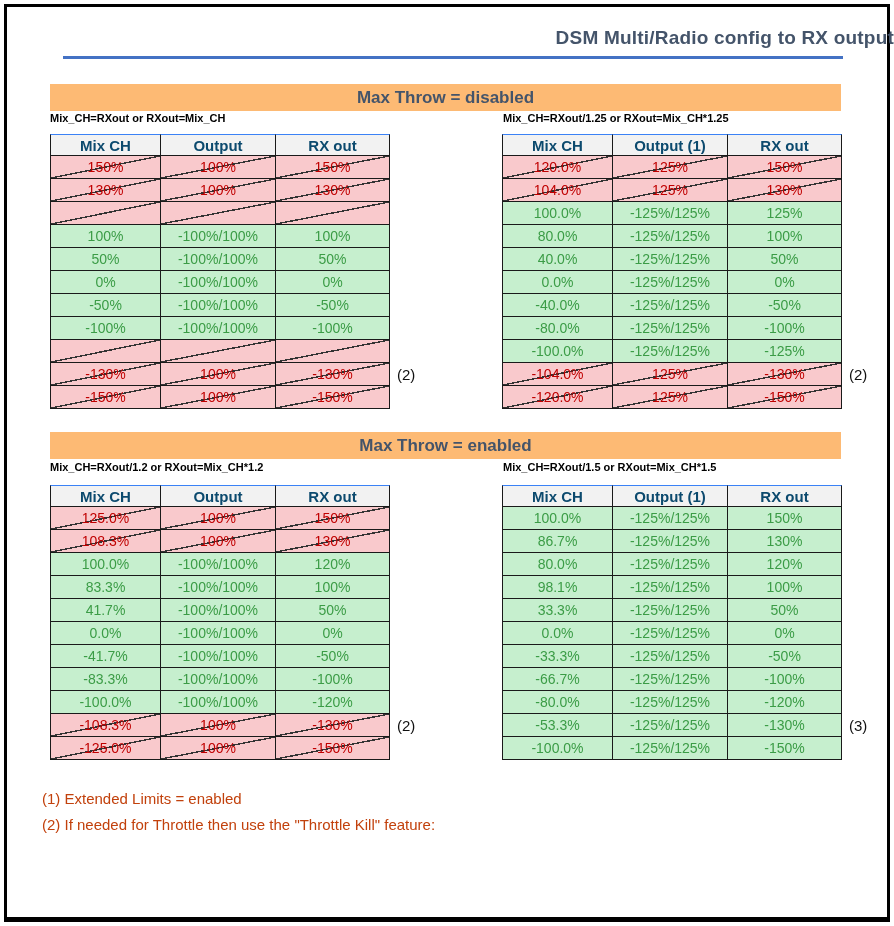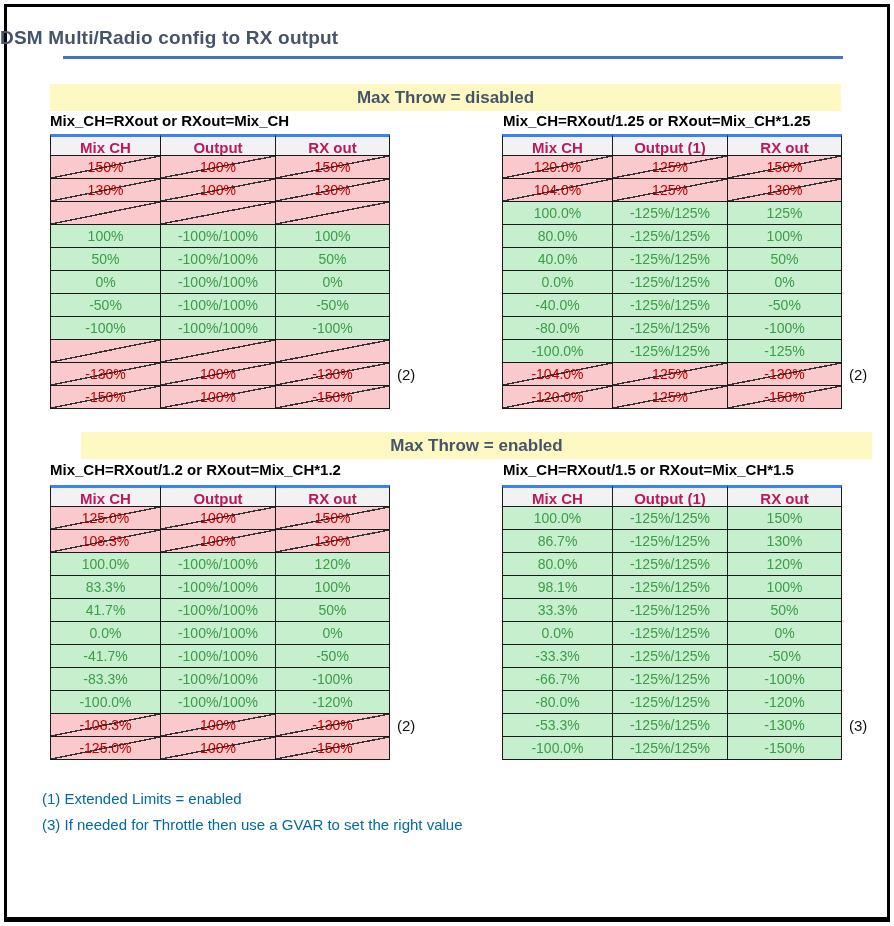--- a/index.html
+++ b/index.html
@@ -9,36 +9,36 @@
     font-family:"Liberation Sans", sans-serif;
     color:#000;
   }
   .frame {
     position:absolute; inset:4px;
     border:3px solid #000; border-bottom-width:5px;
     pointer-events:none;
   }
   .title {
     position:absolute; top:27px; left:0; width:100%;
-    text-align:left; font-size:19px; font-weight:bold; color:#44546A;
+    text-align:right; font-size:19px; font-weight:bold; color:#44546A;
     letter-spacing:0.2px;
   }
   .rule {
     position:absolute; top:56px; left:63px; width:780px; height:3px;
     background:#4472C4;
   }
   .banner {
     position:absolute; left:50px; width:791px; height:27px;
-    background:#fef9c3; color:#44546A;
+    background:#fdba74; color:#44546A;
     font-size:17px; font-weight:bold; text-align:center; line-height:27px;
   }
   #banner-disabled { top:84px; }
-  #banner-enabled  { top:432px;margin-left:31px; }
+  #banner-enabled  { top:432px; }
   .caption {
-    position:absolute; font-size:15px; font-weight:bold; color:#000;
+    position:absolute; font-size:11px; font-weight:bold; color:#000;
     white-space:nowrap;
   }
   #cap-d-left  { left:50px;  top:112px; }
   #cap-d-right { left:503px; top:112px; }
   #cap-e-left  { left:50px;  top:461px;text-align:right; }
   #cap-e-right { left:503px; top:461px; }
 
   .tbl { position:absolute; width:340px; }
   #tbl-d-left  { left:50px;  top:134px; }
   #tbl-d-right { left:502px; top:134px; }
@@ -48,38 +48,38 @@
   .trow { display:grid; grid-template-columns:111px 115px 114px; }
   .cell {
     box-sizing:border-box; height:23px; line-height:22px;
     text-align:center; font-size:14px;
     border-right:1px solid #1a1a1a; border-bottom:1px solid #1a1a1a;
     overflow:hidden; white-space:nowrap;
   }
   .cell:first-child { border-left:1px solid #1a1a1a; }
   .thead .cell {
     height:22px; line-height:21px; background:#F2F2F2;
-    color:#be185d; font-weight:bold; font-size:15px;
-    border-top:3px solid #3b82f6;
+    color:#0c4a6e; font-weight:bold; font-size:15px;
+    border-top:1px solid #3b82f6;
   }
   .cell.good { background:#C6EFCE; color:#3B9C46; }
   .cell.bad {
     background-color:#F9C9CC; color:#C00000;
     background-image:linear-gradient(to bottom right,
       transparent calc(50% - 0.7px),
       #333 calc(50% - 0.7px),
       #333 calc(50% + 0.7px),
       transparent calc(50% + 0.7px));
   }
   .rownote {
     position:absolute; left:calc(100% + 7px);
     font-size:15px; color:#111; line-height:23px; white-space:nowrap;
   }
   .foot { position:absolute; left:42px; top:786px; width:820px; }
-  .fline { height:26px; line-height:26px; font-size:15px; color:#0369a1; white-space:nowrap; }
+  .fline { height:26px; line-height:26px; font-size:15px; color:#c2410c; white-space:nowrap; }
   .fline.indent { padding-left:137px; }
 </style>
 </head>
 <body>
 
 <div class="frame"></div>
 
 <div class="title">DSM Multi/Radio config to RX output</div>
 <div class="rule"></div>
 
@@ -342,14 +342,14 @@
     <span class="rownote" style="top: 229px;">(3)</span>
     <div class="trow">
       <div class="cell good">-100.0%</div>
       <div class="cell good">-125%/125%</div>
       <div class="cell good">-150%</div>
     </div>
   </div>
 
 <div class="foot">
   <div class="fline">(1) Extended Limits = enabled</div>
-  <div class="fline">(3) If needed for Throttle then use a GVAR to set the right value</div>
+  <div class="fline">(2) If needed for Throttle then use the "Throttle Kill" feature:</div>
 </div>
 
 </body></html>

